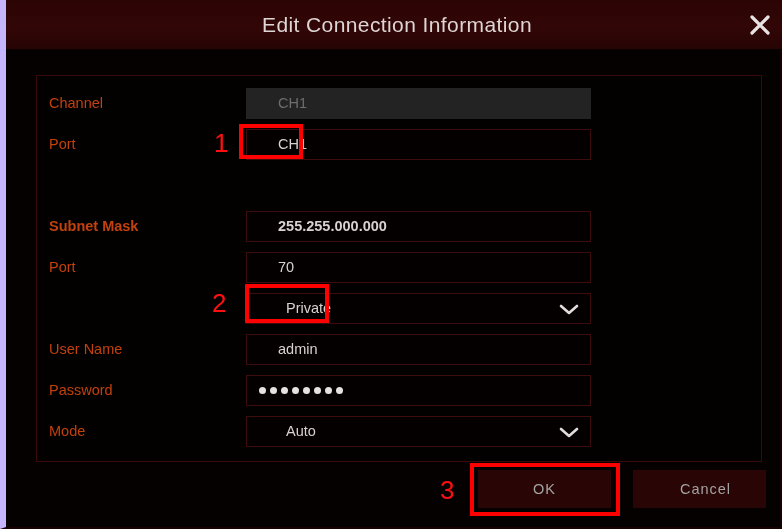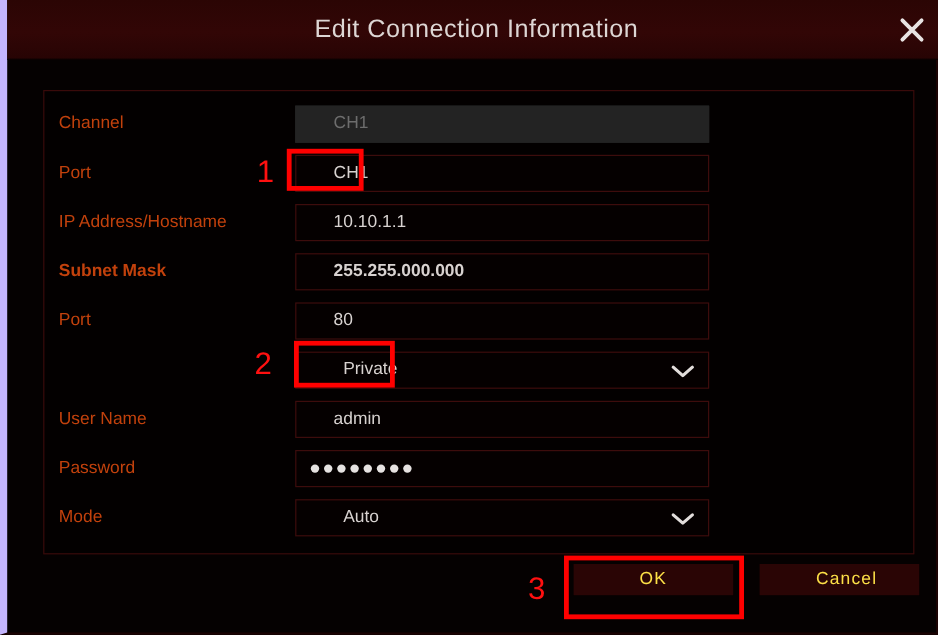--- a/index.html
+++ b/index.html
@@ -118,24 +118,24 @@
     display: block;
     width: 7px; height: 7px;
     border-radius: 50%;
     background: #e6e2e1;
   }
 
   
   .btn {
     position: absolute;
     top: 470px;
-    height: 26px;
+    height: 38px;
     border: none;
     background: #2a0505;
-    color: #fde047;
+    color: #a3a3a3;
     font-family: "Liberation Sans", sans-serif;
     font-size: 14.5px;
     letter-spacing: 1px;
     cursor: pointer;
   }
   #ok-btn     { left: 472px; width: 133px; }
   #cancel-btn { left: 627px; width: 133px; padding-left: 12px; }
 
   
   .anno-box {
@@ -178,36 +178,30 @@
         <div class="row-field disabled">
           <div class="field-value muted">CH1</div>
         </div>
       </div>
       <div class="row" style="top: 48px;">
         <div class="row-label">Port</div>
         <div class="row-field">
           <div class="field-value">CH1</div>
         </div>
       </div>
-      <div class="row" style="top: 89px;">
-        <div class="row-label">IP Address/Hostname</div>
-        <div class="row-field">
-          <div class="field-value">10.10.1.1</div>
-        </div>
-      </div>
       <div class="row" style="top: 130px; font-weight: bold;">
         <div class="row-label">Subnet Mask</div>
         <div class="row-field">
           <div class="field-value">255.255.000.000</div>
         </div>
       </div>
       <div class="row" style="top: 171px;">
         <div class="row-label">Port</div>
         <div class="row-field">
-          <div class="field-value">80</div>
+          <div class="field-value">70</div>
         </div>
       </div>
       <div class="row" style="top: 212px;">
         <div class="row-field">
           <div class="field-value indent">Private</div>
           <div class="chevron">
             <svg width="22" height="14" viewBox="0 0 22 14">
               <path d="M3 4 L11 11 L19 4" fill="none" stroke="#e2dddb" stroke-width="2.6" stroke-linecap="round" stroke-linejoin="round"></path>
             </svg>
           </div>

